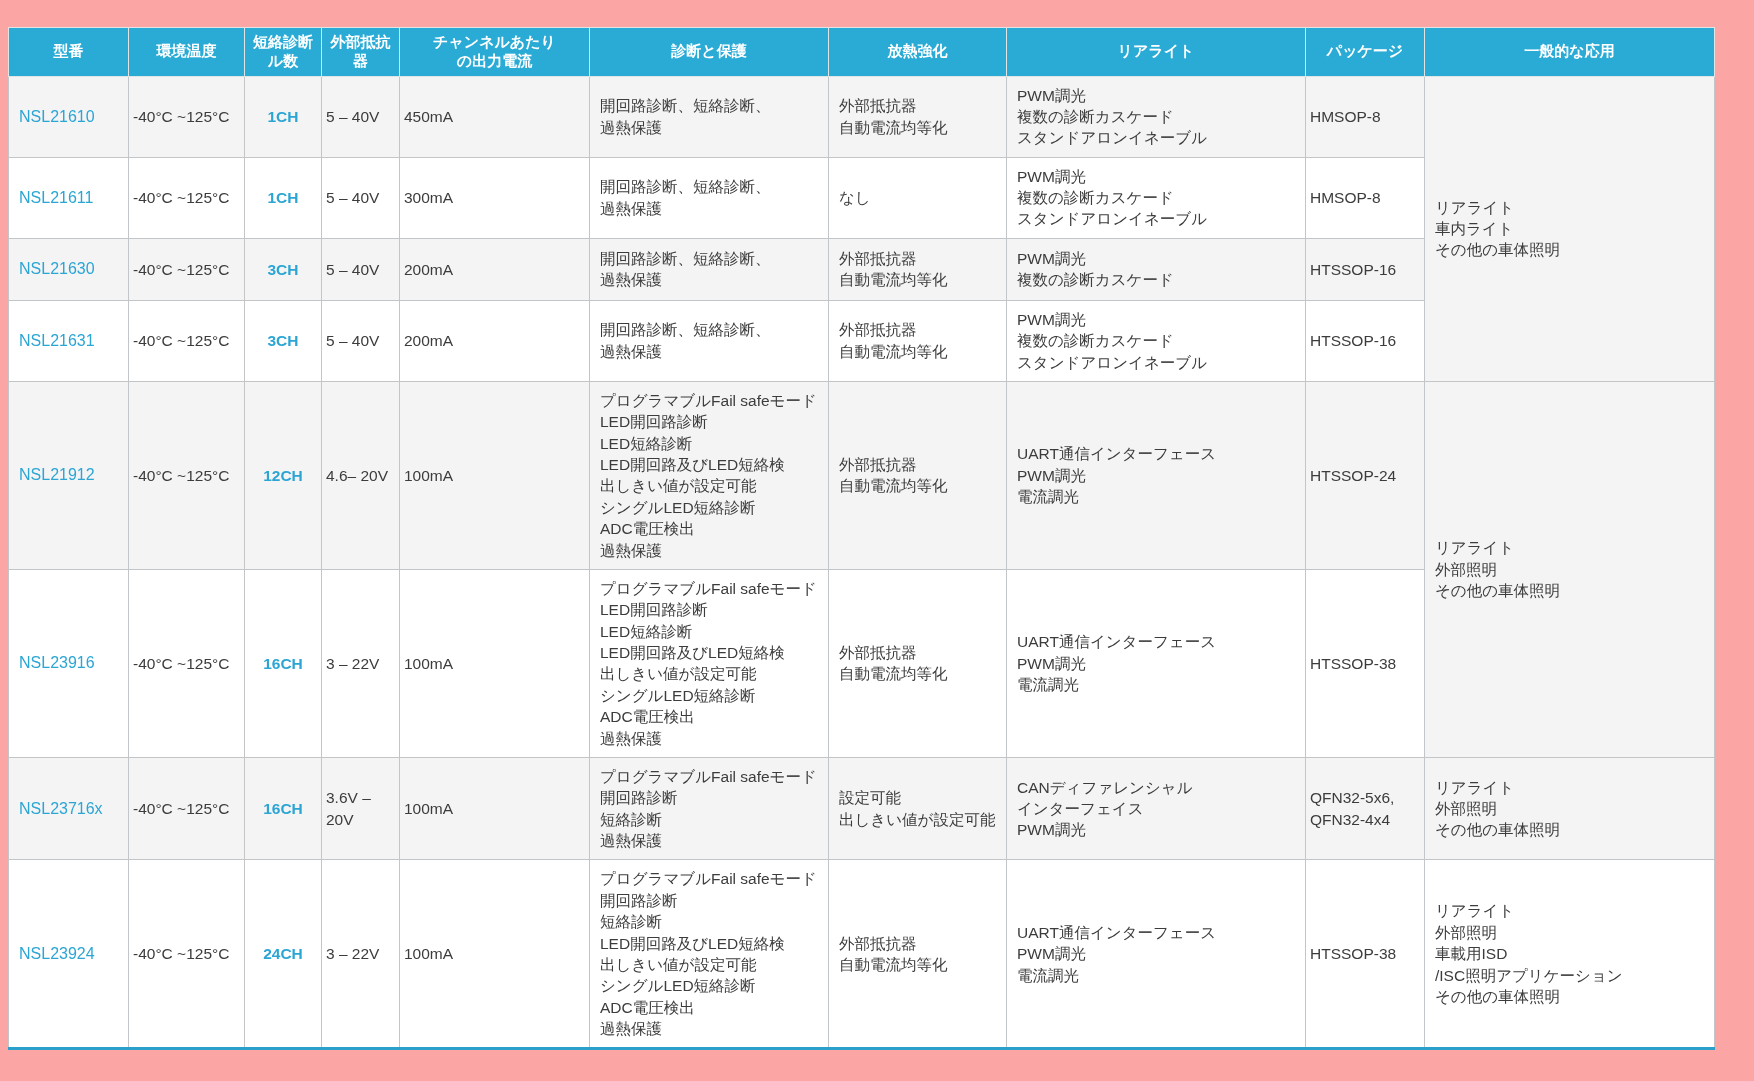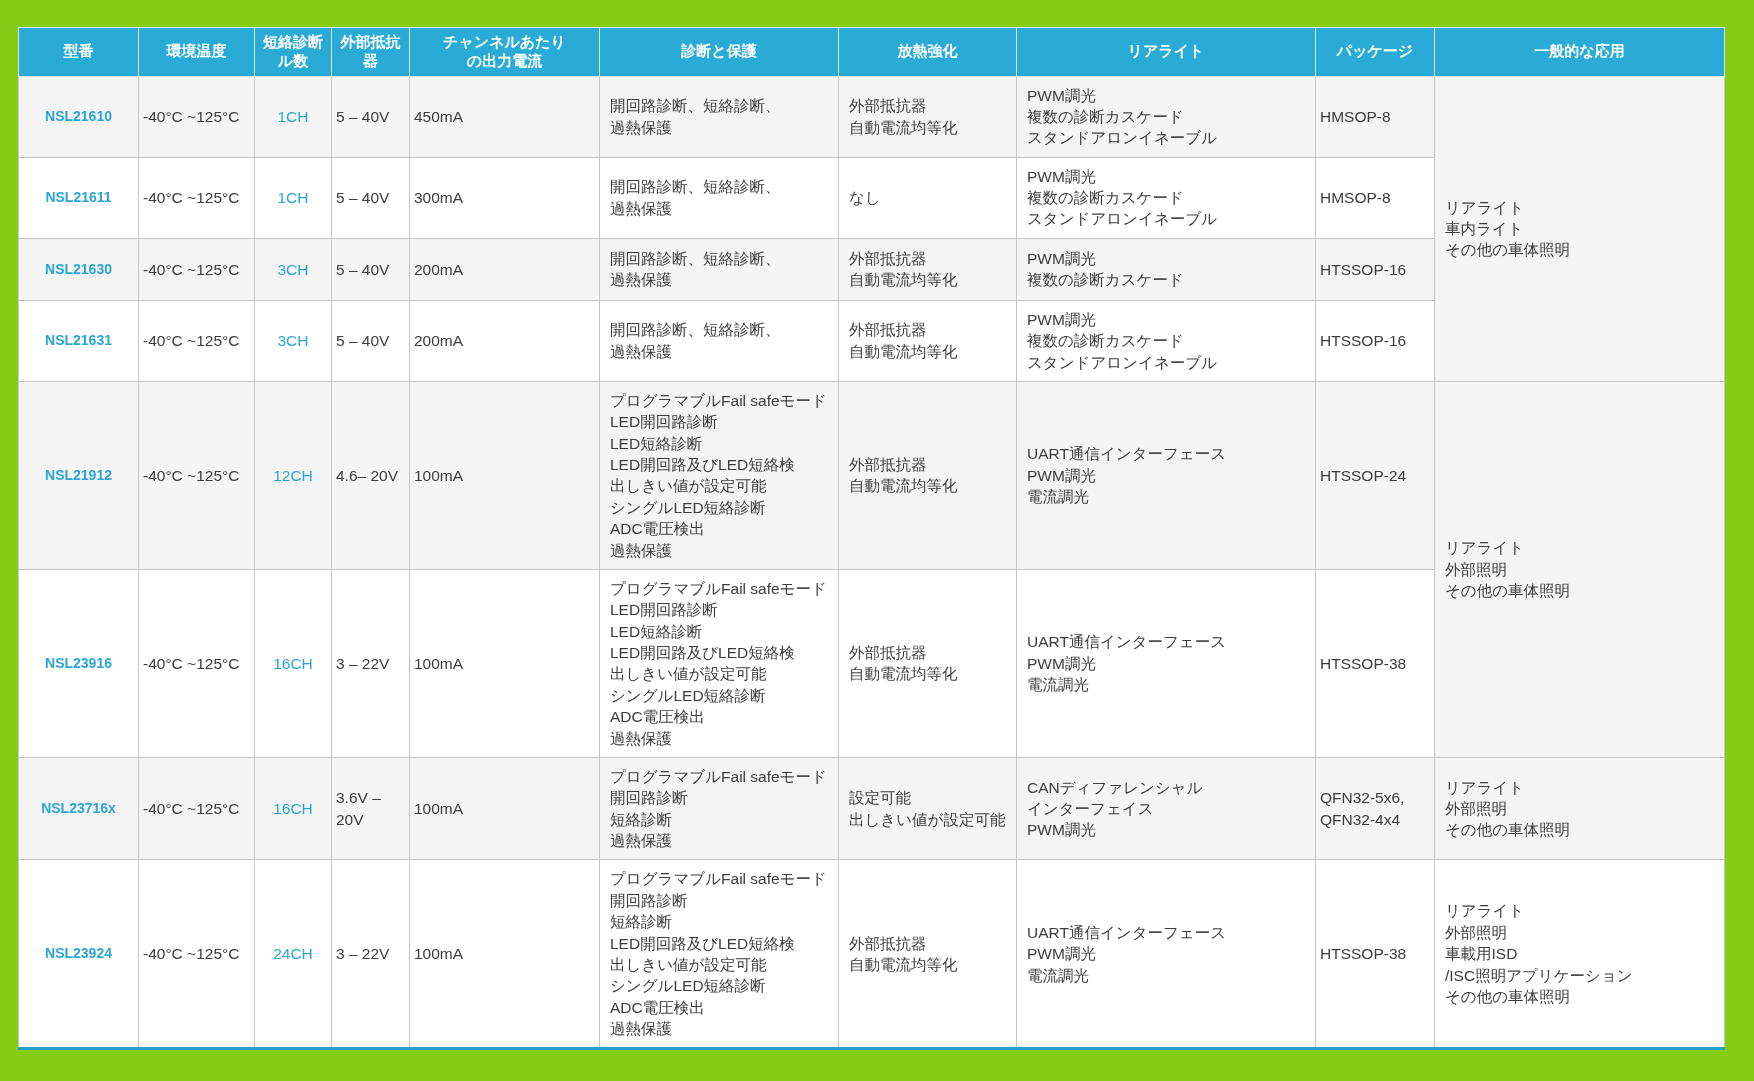--- a/index.html
+++ b/index.html
@@ -1,30 +1,30 @@
 <!DOCTYPE html>
 <html lang="ja"><head>
 <meta charset="utf-8">
 <style>
   html,body{margin:0;padding:0;background:#ffffff;}
   body{font-family:"Liberation Sans","DejaVu Sans",sans-serif;}
-  .page{width:1754px;height:1081px;box-sizing:border-box;padding:27px 18px;background:#84cc16;}
+  .page{width:1754px;height:1081px;box-sizing:border-box;padding:27px 8px;background:#fca5a5;}
   table.spec{border-collapse:collapse;table-layout:fixed;width:1706px;
     border:1px solid #bdc1c3;border-bottom:3px solid #2a9fca;}
   col.c1{width:120px}col.c2{width:116px}col.c3{width:77px}col.c4{width:78px}
   col.c5{width:190px}col.c6{width:239px}col.c7{width:178px}col.c8{width:299px}
   col.c9{width:119px}col.c10{width:290px}
   th{background:#29abd6;color:#ffffff;font-weight:bold;font-size:15px;
      text-align:center;vertical-align:middle;padding:5px 4px;line-height:1.25;
      border:1px solid #dfe4e5;white-space:pre-line;}
   td{border:1px solid #c2c6c8;font-size:15.5px;color:#3c3c3c;padding:8px 10px;
      vertical-align:middle;line-height:1.38;white-space:pre-line;background:#fff;}
   td.center{text-align:left;padding-left:4px;padding-right:4px;}
-  td.model{color:#2ba5d4;font-weight:bold;font-size:14px;text-align:center;}
-  td.ch{color:#2ba5d4;font-weight:normal;text-align:center;}
+  td.model{color:#2ba5d4;font-weight:normal;font-size:16px;}
+  td.ch{color:#2ba5d4;font-weight:bold;text-align:center;}
   tr.row-gray td{background:#f4f4f5;}
   tr.row-white td{background:#ffffff;}
   td.app-gray{background:#f4f4f5;}
   td.app-white{background:#ffffff;}
   tr.r1{height:66px}tr.r2{height:62px}tr.r3{height:62px}tr.r4{height:62px}
   tr.r5{height:168px}tr.r6{height:166px}tr.r7{height:100px}tr.r8{height:168px}
 </style>
 </head>
 <body>
 

